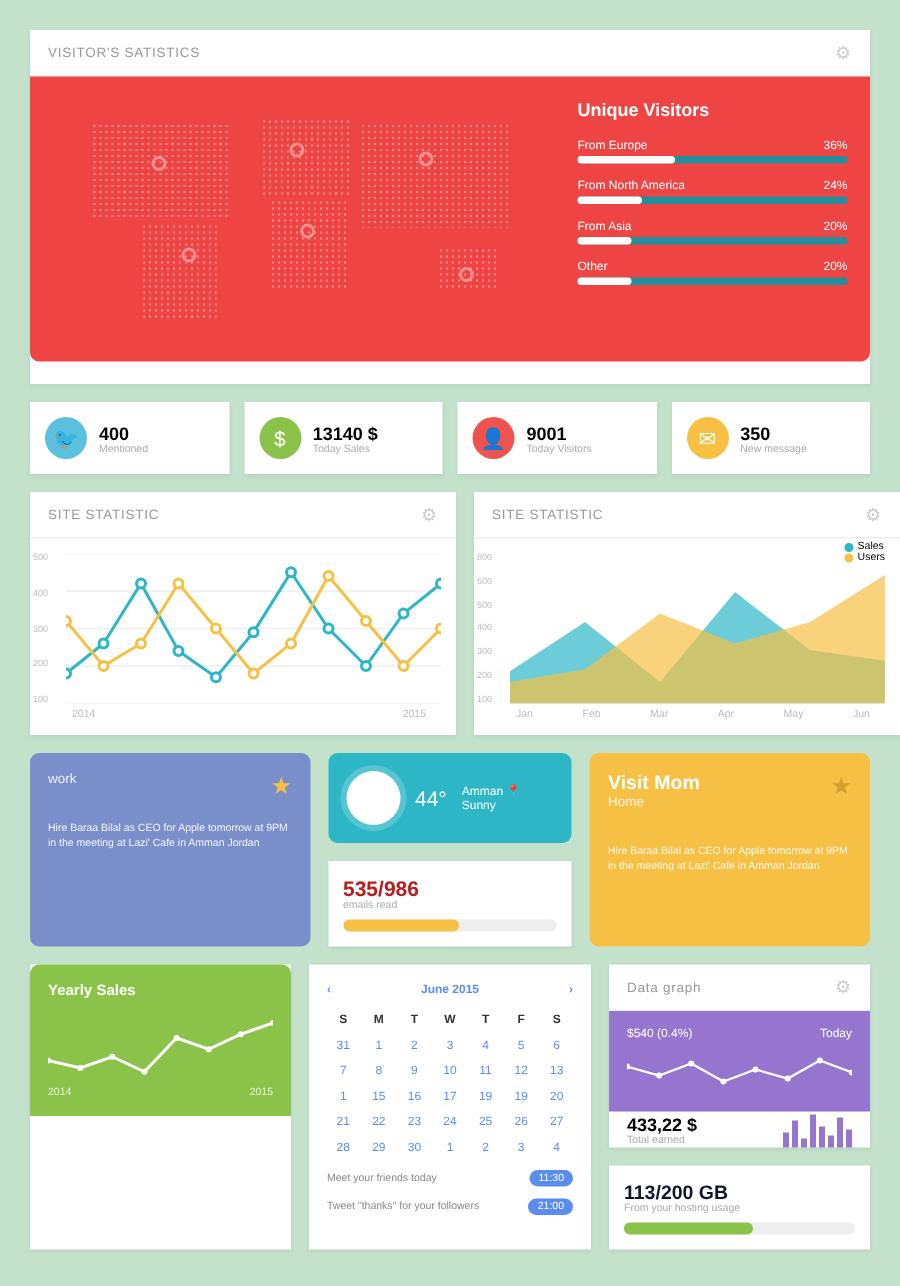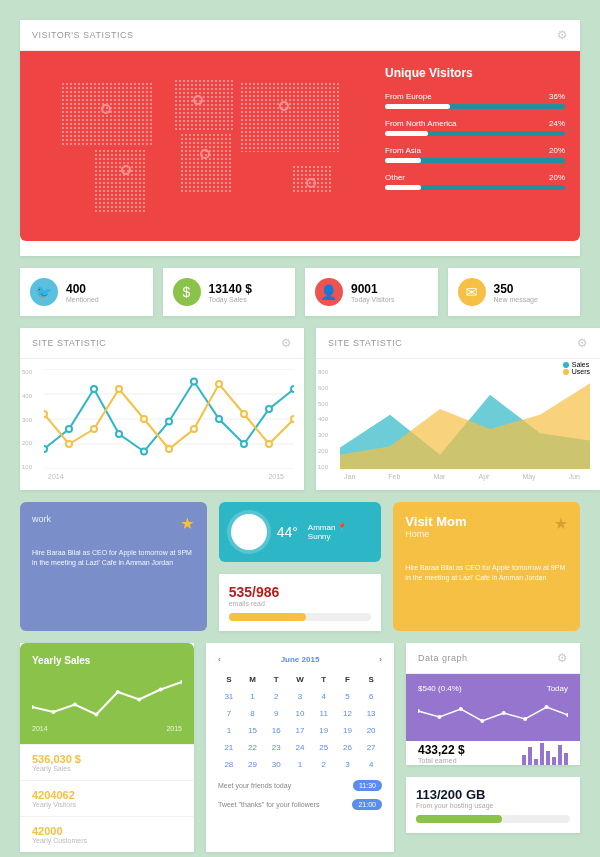--- a/index.html
+++ b/index.html
@@ -317,34 +317,20 @@
           <circle cx="85.71428571428571" cy="20" r="2" fill="#fff"></circle>
           <circle cx="107.14285714285714" cy="27.5" r="2" fill="#fff"></circle>
           <circle cx="128.57142857142856" cy="17.5" r="2" fill="#fff"></circle>
           <circle cx="150" cy="10" r="2" fill="#fff"></circle>
         </svg>
       <div class="yx" id="yx">
           <span>2014</span>
           <span>2015</span>
         </div>
     </div>
-    <div id="yitems">
-        <div class="yitem">
-          <div class="ynum">536,030 $</div>
-          <div class="ylab">Yearly Sales</div>
-        </div>
-        <div class="yitem">
-          <div class="ynum">4204062</div>
-          <div class="ylab">Yearly Visitors</div>
-        </div>
-        <div class="yitem">
-          <div class="ynum">42000</div>
-          <div class="ylab">Yearly Customers</div>
-        </div>
-      </div>
   </div>
   <div class="card cal" style="flex:1;">
     <div class="cal-h">
       <span>‹</span>
       <span>June 2015</span>
       <span>›</span>
     </div>
     <div class="cal-grid" id="calgrid">
         <div class="dh">S</div>
         <div class="dh">M</div>

